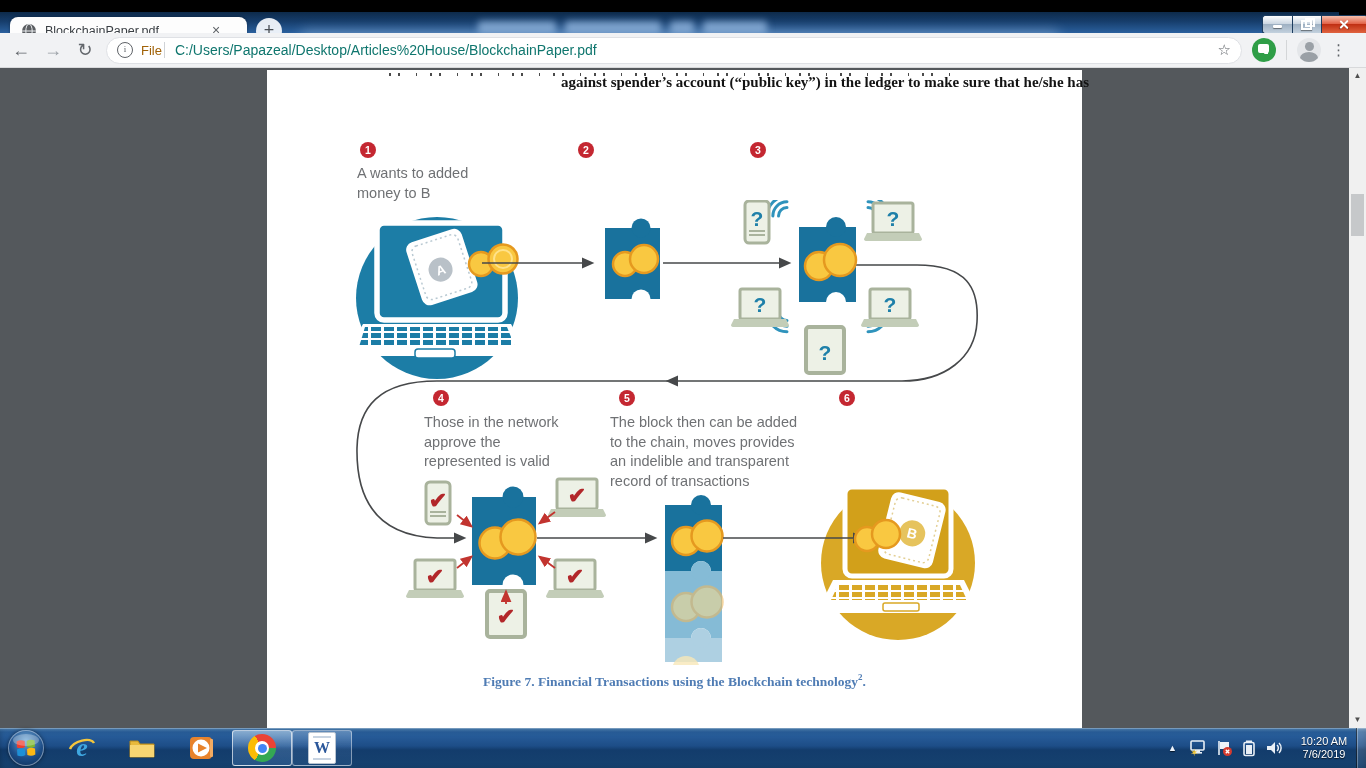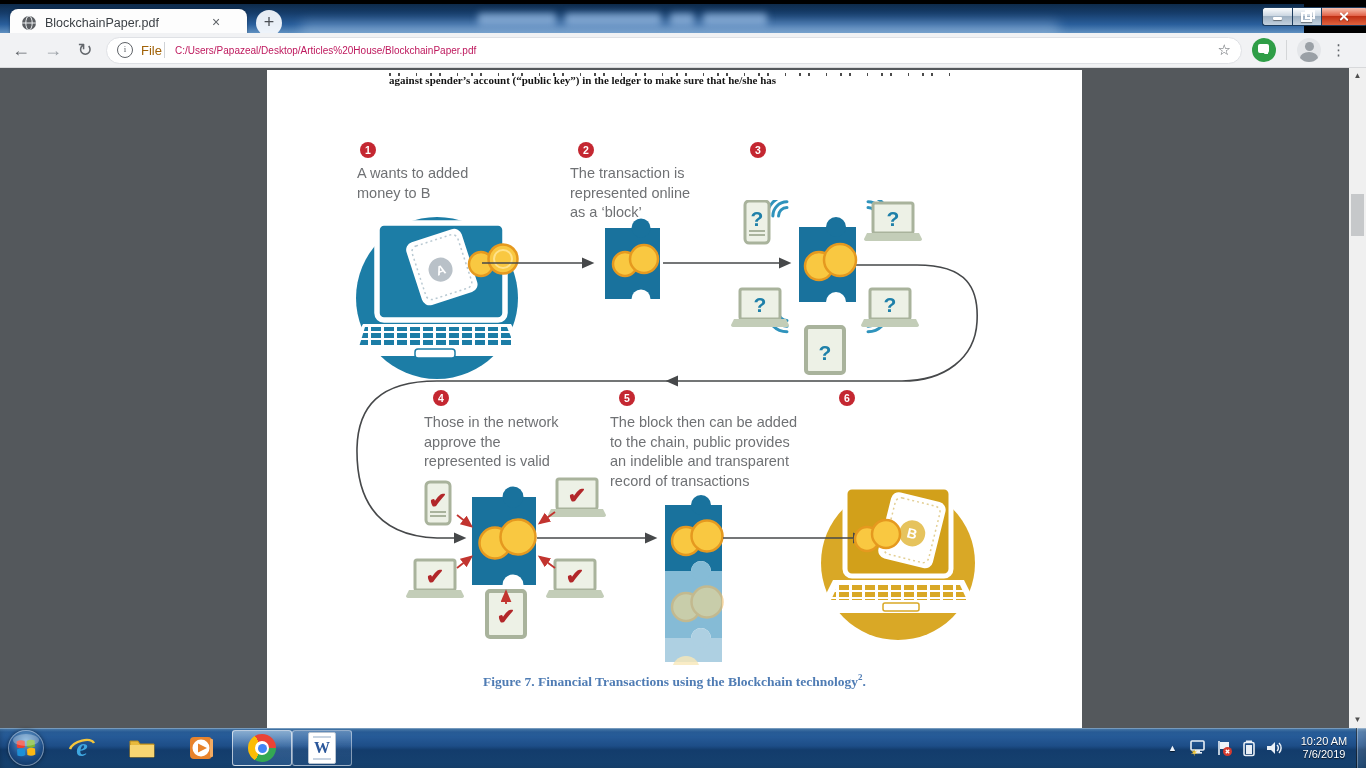--- a/index.html
+++ b/index.html
@@ -1,22 +1,22 @@
 <!DOCTYPE html>
 <html><head>
 <meta charset="utf-8">
 <style>
   html,body{margin:0;padding:0;background:#000;}
   #screen{position:relative;width:1366px;height:768px;overflow:hidden;
     font-family:"Liberation Sans",sans-serif;-webkit-font-smoothing:antialiased;}
   .abs{position:absolute;}
 
   
-  #titlebar{left:0;top:4px;width:1304px;height:33px;
-    background:linear-gradient(180deg,#0d2a4a 0%,#163d6b 28%,#2a5f9c 62%,#79a7d2 100%);}
+  #titlebar{left:0;top:12px;width:1304px;height:33px;
+    background:linear-gradient(180deg,#0d2a4a 0%,#163d6b 28%,#2a5f9c 62%,#79a7d2 100%);padding-left:35px;}
   #titlebar .haze{left:300px;top:18px;width:760px;height:15px;background:rgba(190,215,240,.35);filter:blur(6px);border-radius:8px;}
   .ghost-title{left:478px;top:9px;height:16px;display:flex;gap:9px;filter:blur(3.5px);}
   .ghost-title i{display:block;height:13px;border-radius:3px;background:rgba(150,185,225,.75);}
   #tab{left:10px;top:5px;width:237px;height:28px;background:#fdfdfd;border-radius:8px 8px 0 0;
     display:flex;align-items:center;box-shadow:0 0 3px rgba(0,0,0,.35);}
   #tab .favicon{width:16px;height:16px;margin:0 8px 0 11px;}
   #tab .title{font-size:12.5px;color:#3a3f44;width:162px;white-space:nowrap;overflow:hidden;text-overflow:ellipsis;}
   #tab .close{width:18px;height:18px;line-height:17px;text-align:center;color:#5f6368;font-size:14px;border-radius:50%;}
   #newtab{left:256px;top:6px;width:26px;height:26px;border-radius:50%;background:rgba(250,252,255,.92);
     color:#4a4f55;font-size:18px;line-height:25px;text-align:center;}
@@ -37,21 +37,21 @@
   #toolbar{left:0;top:33px;width:1366px;height:35px;background:#f1f2f4;border-bottom:1px solid #d8d9db;
     display:flex;align-items:center;box-sizing:border-box;}
   .navbtn{font-size:18px;color:#63676c;width:26px;text-align:center;}
   .navbtn.fwd{color:#9aa0a6;}
   #omnibox{margin-left:8px;width:1136px;height:27px;background:#fff;border:1px solid #dfe1e5;border-radius:14px;
     display:flex;align-items:center;padding:0 10px;box-sizing:border-box;}
   .info-i{width:14px;height:14px;border:1.4px solid #5f6368;border-radius:50%;color:#5f6368;
     font-size:9px;line-height:13px;text-align:center;font-style:normal;font-family:"Liberation Serif",serif;}
   .scheme{color:#a16207;font-size:13px;margin:0 2px 0 8px;}
   .omni-sep{width:1px;height:16px;background:#d0d3d7;margin-right:10px;}
-  .url{color:#be185d;font-size:10px;flex:1;white-space:nowrap;overflow:hidden;}
+  .url{color:#0f766e;font-size:14px;flex:1;white-space:nowrap;overflow:hidden;}
   .star{color:#5f6368;font-size:15px;margin-left:8px;}
   .tool-right{display:flex;align-items:center;margin-left:10px;gap:10px;}
   .ext-badge{width:24px;height:24px;border-radius:50%;background:#2f9e47;position:relative;}
   .ext-badge::after{content:"";position:absolute;left:6px;top:6px;width:11px;height:9px;background:#fff;border-radius:2px;}
   .ext-badge::before{content:"";position:absolute;left:13px;top:13px;border:3px solid transparent;border-top-color:#fff;transform:rotate(-45deg);}
   .tb-sep{width:1px;height:20px;background:#d4d6d8;}
   .avatar{width:24px;height:24px;border-radius:50%;background:#e4e6e9;position:relative;overflow:hidden;}
   .avatar::before{content:"";position:absolute;left:7.5px;top:4px;width:9px;height:9px;border-radius:50%;background:#9aa0a6;}
   .avatar::after{content:"";position:absolute;left:3px;top:14px;width:18px;height:12px;border-radius:50%;background:#9aa0a6;}
   .menu-dots{color:#5f6368;font-size:15px;margin-right:12px;}
@@ -60,21 +60,21 @@
   #viewer{left:0;top:68px;width:1366px;height:660px;background:#54585c;overflow:hidden;}
   #page{left:267px;top:2px;width:815px;height:658px;background:#fff;}
   #vscroll{left:1349px;top:0;width:17px;height:660px;background:#f0f0f0;}
   .sarrow{left:0;width:17px;height:16px;color:#4f4f4f;font-size:8px;text-align:center;line-height:16px;}
   #sthumb{left:2px;top:126px;width:13px;height:42px;background:#c6c8ca;}
 
   
   .clipline{left:122px;top:0;width:567px;height:6px;overflow:hidden;opacity:.85;
     background:repeating-linear-gradient(90deg,#2b2b2b 0 2px,transparent 2px 9px,#2b2b2b 9px 11px,transparent 11px 27px,#2b2b2b 27px 28px,transparent 28px 41px);
     background-size:100% 3px;background-position:0 3px;background-repeat:no-repeat;}
-  .pline{left:122px;width:700px;font-family:"Liberation Serif",serif;font-size:11px;font-weight:600;color:#131313;}
+  .pline{left:122px;width:700px;font-family:"Liberation Serif",serif;font-size:15px;font-weight:600;color:#131313;text-align:right;}
   .heading{left:90px;top:45px;font-size:21px;color:#56585b;letter-spacing:-.2px;}
   .badge{width:16px;height:16px;border-radius:50%;background:#c42731;color:#fff;font-size:10.5px;font-weight:bold;
     text-align:center;line-height:16px;}
   .steptext{font-size:14.5px;line-height:19.5px;color:#6f7174;}
   .caption{left:0;top:602px;width:815px;text-align:center;font-family:"Liberation Serif",serif;font-weight:bold;
     font-size:13.5px;color:#4f7cb4;}
   .caption sup{font-size:9px;}
 
   
   #taskbar{left:0;top:728px;width:1366px;height:40px;
@@ -160,33 +160,28 @@
       <div class="badge abs" style="left:311px;top:72px">2</div>
       <div class="badge abs" style="left:483px;top:72px">3</div>
       <div class="badge abs" style="left:166px;top:320px">4</div>
       <div class="badge abs" style="left:352px;top:320px">5</div>
       <div class="badge abs" style="left:572px;top:320px">6</div>
 
       <div class="steptext abs" style="left:90px;top:94px">
         <div>A wants to added</div>
         <div>money to B</div>
       </div>
-      <div class="steptext abs" style="left:303px;top:94px">
-        <div>The transaction is</div>
-        <div>represented online</div>
-        <div>as a ‘block’</div>
-      </div>
       <div class="steptext abs" style="left:157px;top:343px">
         <div>Those in the network</div>
         <div>approve the</div>
         <div>represented is valid</div>
       </div>
       <div class="steptext abs" style="left:343px;top:343px">
         <div>The block then can be added</div>
-        <div>to the chain, public provides</div>
+        <div>to the chain, moves provides</div>
         <div>an indelible and transparent</div>
         <div>record of transactions</div>
       </div>
 
       <svg class="abs" style="left:0;top:130px" width="815" height="465" viewBox="0 0 815 465">
         <defs>
           <marker id="ah" markerWidth="9" markerHeight="8" refX="6.5" refY="3.5" orient="auto">
             <path d="M0,0 L8,3.5 L0,7 Z" fill="#46484a"></path>
             </marker>
           <marker id="ahr" markerWidth="8" markerHeight="7" refX="5.5" refY="3" orient="auto">

